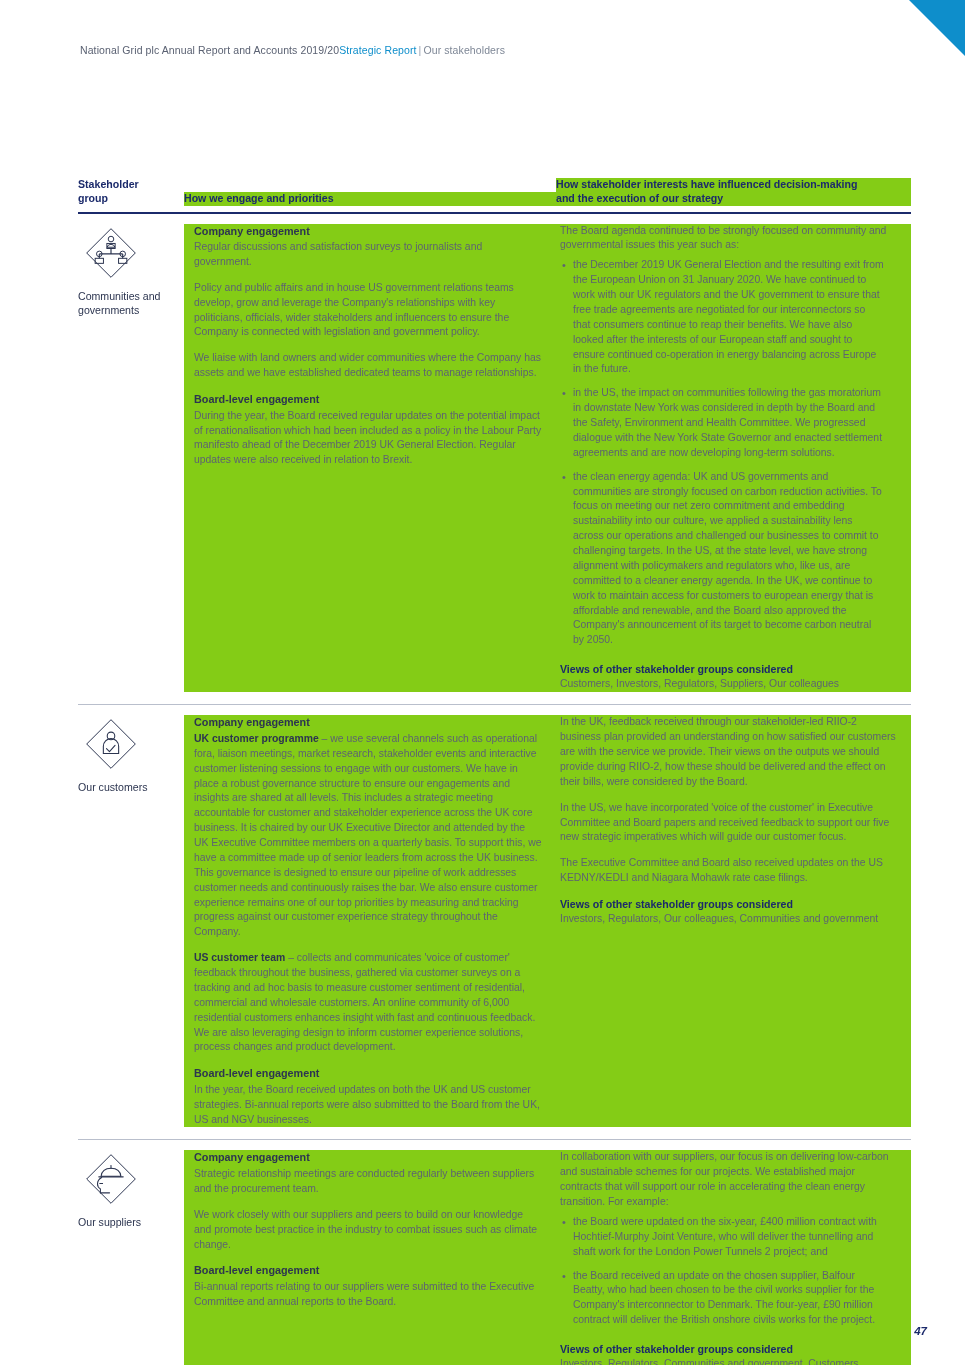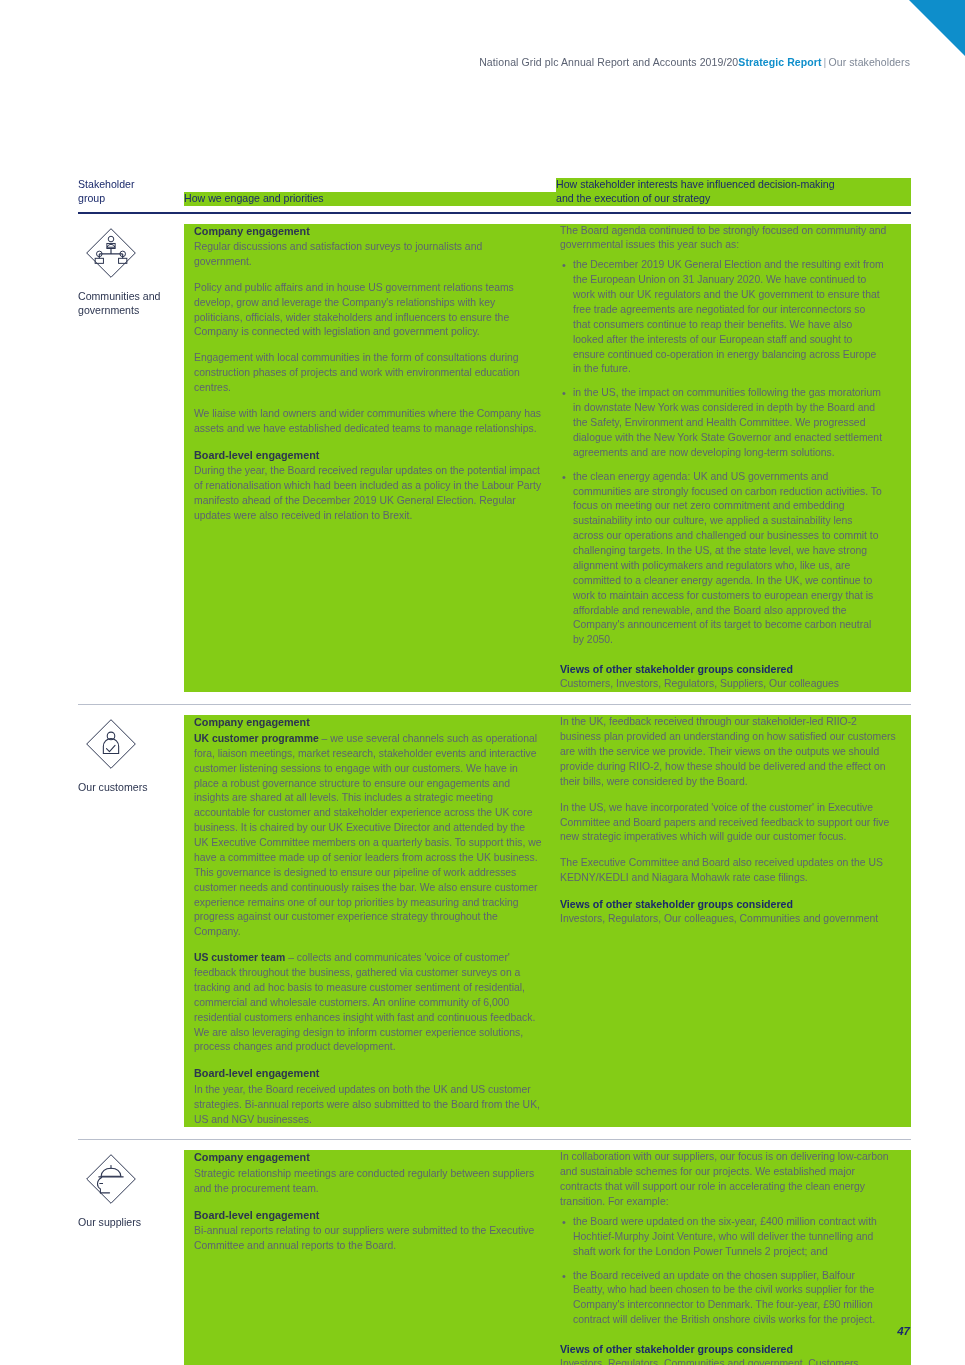--- a/index.html
+++ b/index.html
@@ -19,33 +19,33 @@
     position: absolute;
     top: 0; right: 0;
     width: 0; height: 0;
     border-top: 56px solid #0e8ecb;
     border-left: 56px solid transparent;
   }
 
   
   .page-header {
     position: absolute;
-    top: 56px;
+    top: 44px;
     left: 80px;
     right: 55px;
     display: flex;
-    justify-content: flex-end;
+    justify-content: flex-start;
     align-items: baseline;
     font-size: 10.5px;
     color: #5a6172;
     letter-spacing: .1px;
   }
   .header-left { white-space: nowrap; }
   .header-right { white-space: nowrap; font-size: 10.5px; }
-  .header-right .sr { color: #0e8ecb; font-weight: bold; }
+  .header-right .sr { color: #0e8ecb; font-weight: normal; }
   .header-right .sep { color: #9aa3b2; padding: 0 2px; }
   .header-right .sec { color: #7e8796; }
 
   
   .stake-table {
     position: absolute;
     top: 178px;
     left: 78px;
     width: 833px;
   }
@@ -54,21 +54,21 @@
   .col-b { width: 372px; }
   .col-c { width: 355px; }
 
   .thead {
     display: flex;
     border-bottom: 2px solid #1b2a6b;
     padding-bottom: 6px;
   }
   .thead .cell {
     font-size: 10.6px;
-    font-weight: normal;
+    font-weight: bold;
     color: #1b2a6b;
     line-height: 1.30;
     padding-right: 10px;
   }
   .thead .cell.col-b { align-self: flex-end; }
   .thead .cell.col-c { align-self: flex-end; }
 
   .trow {
     display: flex;
     border-bottom: 1px solid #b9bfcc;
@@ -151,21 +151,21 @@
   .views-body {
     font-size: 10.4px;
     line-height: 1.43;
     color: #5d6471;
     margin: 0;
   }
 
   
   .page-number {
     position: absolute;
-    right: 55px;
+    right: 38px;
     bottom: 28px;
     font-size: 11.5px;
     font-weight: bold;
     color: #1b2a6b;
     font-style: italic;
   }
 </style>
 </head>
 <body>
 
@@ -209,21 +209,20 @@
         <path d="M30 25.2 L30 31 M17 31 L43 31" stroke="#2c3550" stroke-width="1.3" fill="none"></path>
         <path d="M17 31 L17 35.9 M43 31 L43 35.9" stroke="#2c3550" stroke-width="1.3" fill="none"></path>
       </svg>
       <div class="stake-name">Communities and governments</div>
     </div>
 
     <div class="cell col-b">
       <div class="sub-head">Company engagement</div>
       <p class="body">Regular discussions and satisfaction surveys to journalists and government.</p>
       <p class="body">Policy and public affairs and in house US government relations teams develop, grow and leverage the Company's relationships with key politicians, officials, wider stakeholders and influencers to ensure the Company is connected with legislation and government policy.</p>
-      <p class="body">Engagement with local communities in the form of consultations during construction phases of projects and work with environmental education centres.</p>
       <p class="body">We liaise with land owners and wider communities where the Company has assets and we have established dedicated teams to manage relationships.</p>
       <div class="sub-head">Board-level engagement</div>
       <p class="body">During the year, the Board received regular updates on the potential impact of renationalisation which had been included as a policy in the Labour Party manifesto ahead of the December 2019 UK General Election. Regular updates were also received in relation to Brexit.</p>
     </div>
 
     <div class="cell col-c">
       <p class="body" style="margin-bottom:5px">The Board agenda continued to be strongly focused on community and governmental issues this year such as:</p>
       <ul class="bullets">
         <li>the December 2019 UK General Election and the resulting exit from the European Union on 31 January 2020. We have continued to work with our UK regulators and the UK government to ensure that free trade agreements are negotiated for our interconnectors so that consumers continue to reap their benefits. We have also looked after the interests of our European staff and sought to ensure continued co-operation in energy balancing across Europe in the future.</li>
         <li>in the US, the impact on communities following the gas moratorium in downstate New York was considered in depth by the Board and the Safety, Environment and Health Committee. We progressed dialogue with the New York State Governor and enacted settlement agreements and are now developing long-term solutions.</li>
@@ -274,20 +273,21 @@
         <path d="M19.6 28.4 q-4.6 2.6 -4.6 7.2 q0 3.6 3.2 5.4 l0 4.4" fill="none" stroke="#2c3550" stroke-width="1.2" stroke-linecap="round"></path>
         <path d="M18.2 45.4 h10.2" stroke="#2c3550" stroke-width="1.2" stroke-linecap="round"></path>
         <path d="M17.5 35 h3.2" stroke="#2c3550" stroke-width="1.1" stroke-linecap="round"></path>
       </svg>
       <div class="stake-name">Our suppliers</div>
     </div>
 
     <div class="cell col-b">
       <div class="sub-head">Company engagement</div>
       <p class="body">Strategic relationship meetings are conducted regularly between suppliers and the procurement team.</p>
+      <p class="body">We work closely with our suppliers and peers to build on our knowledge and promote best practice in the industry to combat issues such as climate change.</p>
       <div class="sub-head">Board-level engagement</div>
       <p class="body tight">Bi-annual reports relating to our suppliers were submitted to the Executive Committee and annual reports to the Board.</p>
     </div>
 
     <div class="cell col-c">
       <p class="body" style="margin-bottom:5px">In collaboration with our suppliers, our focus is on delivering low-carbon and sustainable schemes for our projects. We established major contracts that will support our role in accelerating the clean energy transition. For example:</p>
       <ul class="bullets">
         <li>the Board were updated on the six-year, £400 million contract with Hochtief-Murphy Joint Venture, who will deliver the tunnelling and shaft work for the London Power Tunnels 2 project; and</li>
         <li>the Board received an update on the chosen supplier, Balfour Beatty, who had been chosen to be the civil works supplier for the Company's interconnector to Denmark. The four-year, £90 million contract will deliver the British onshore civils works for the project.</li>
       </ul>

